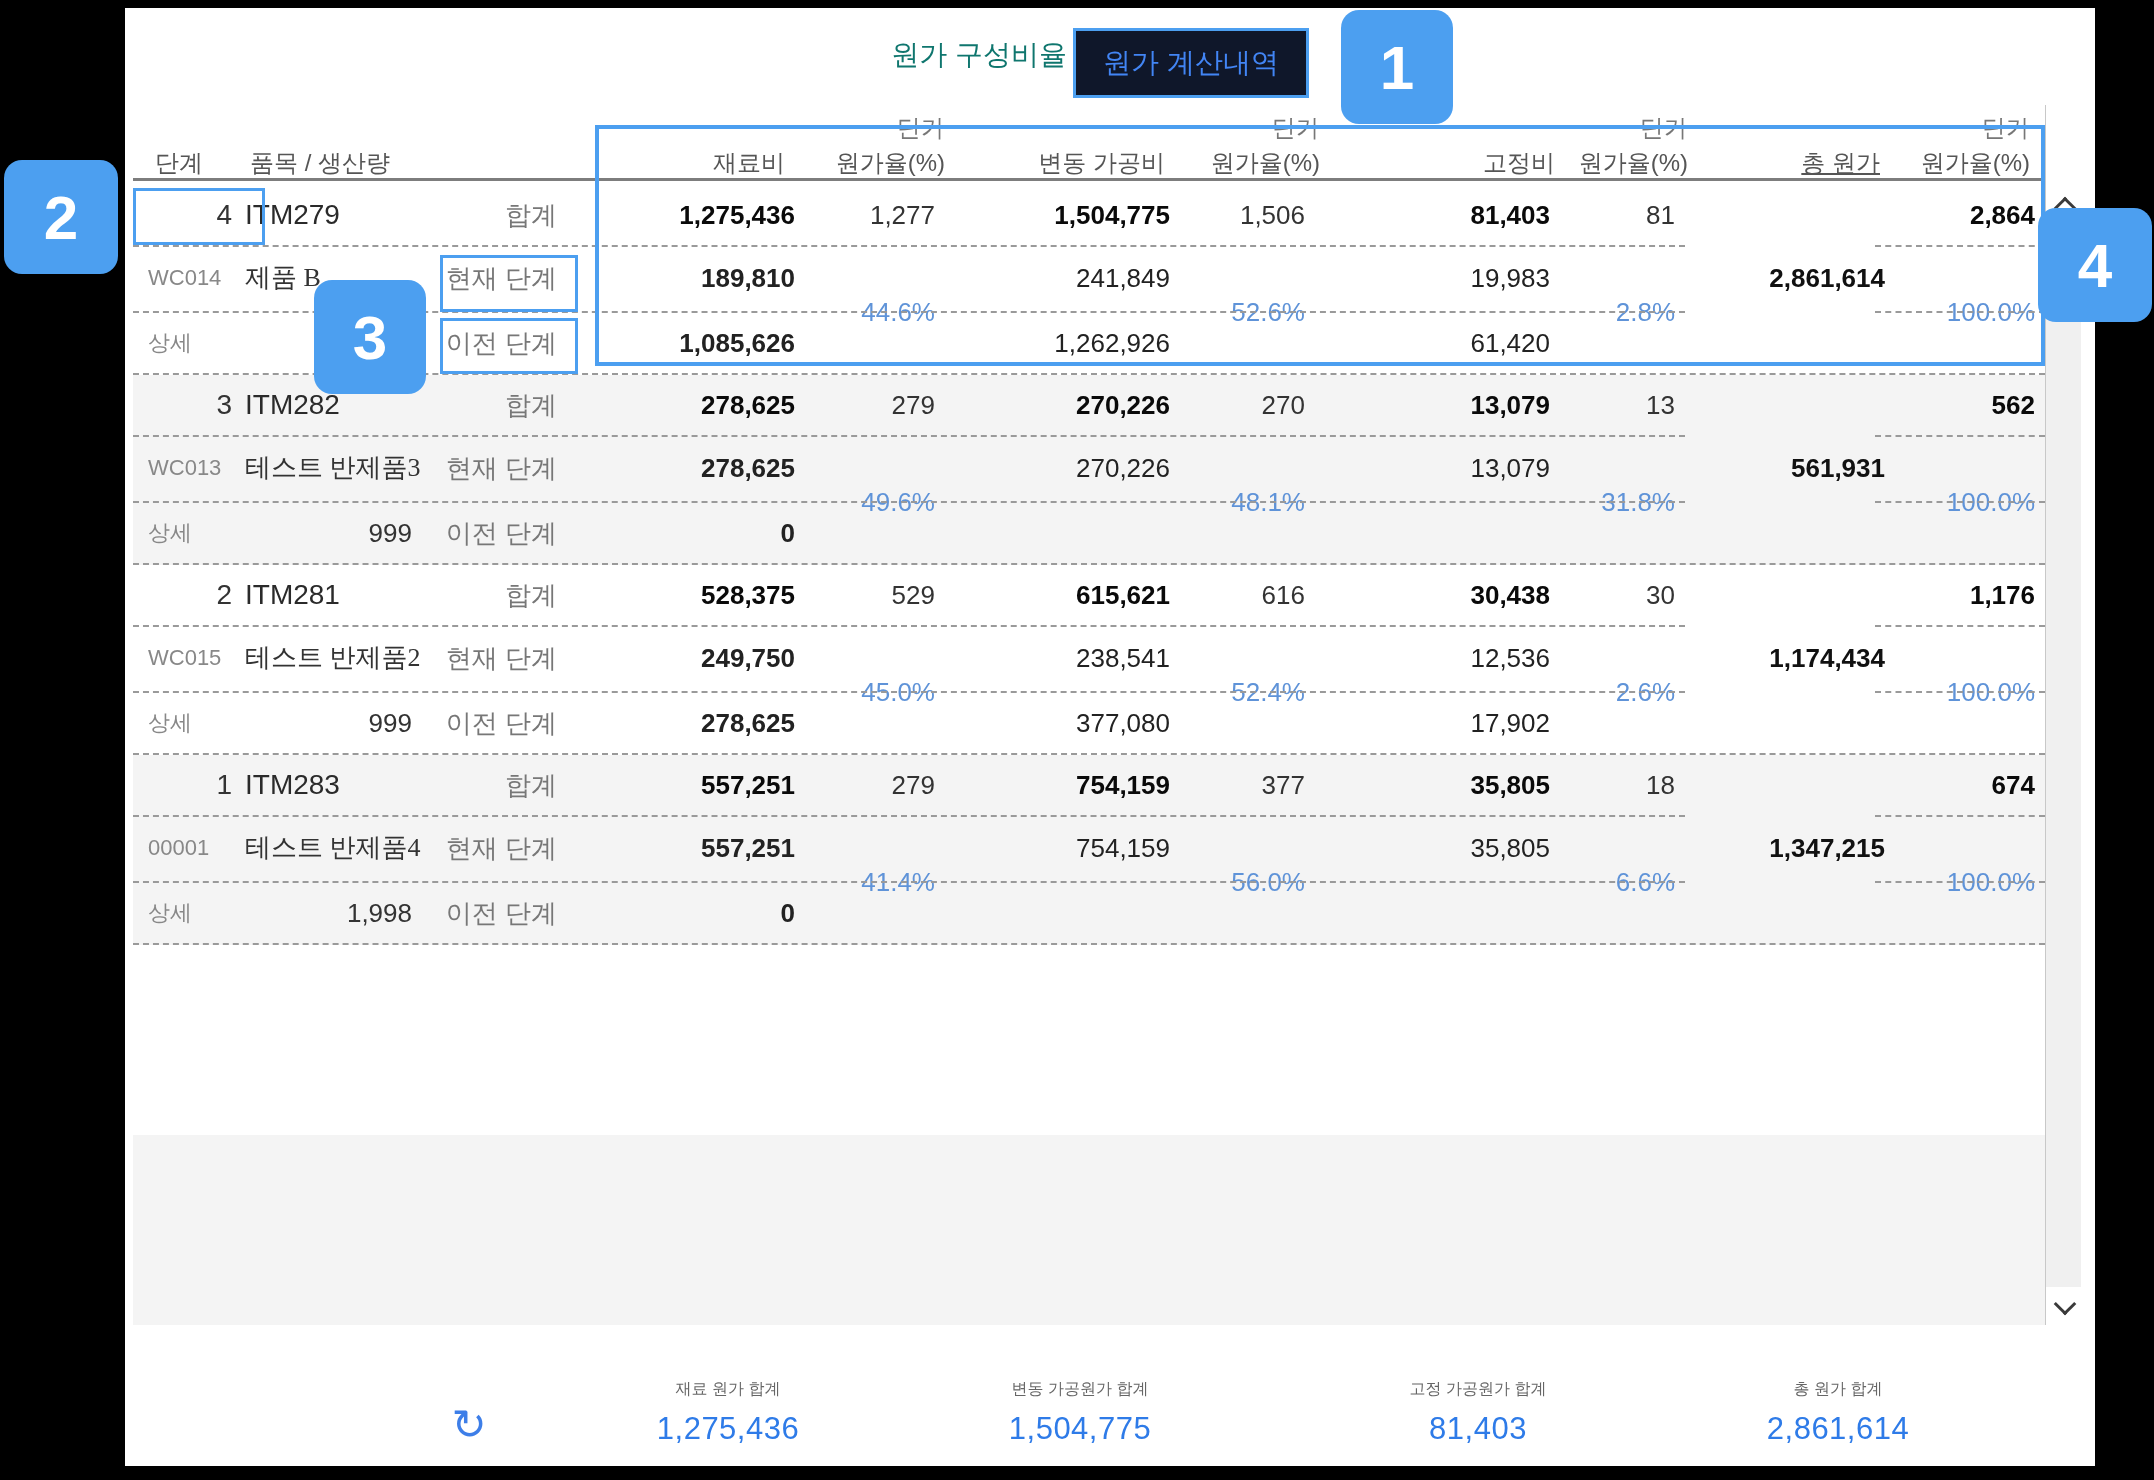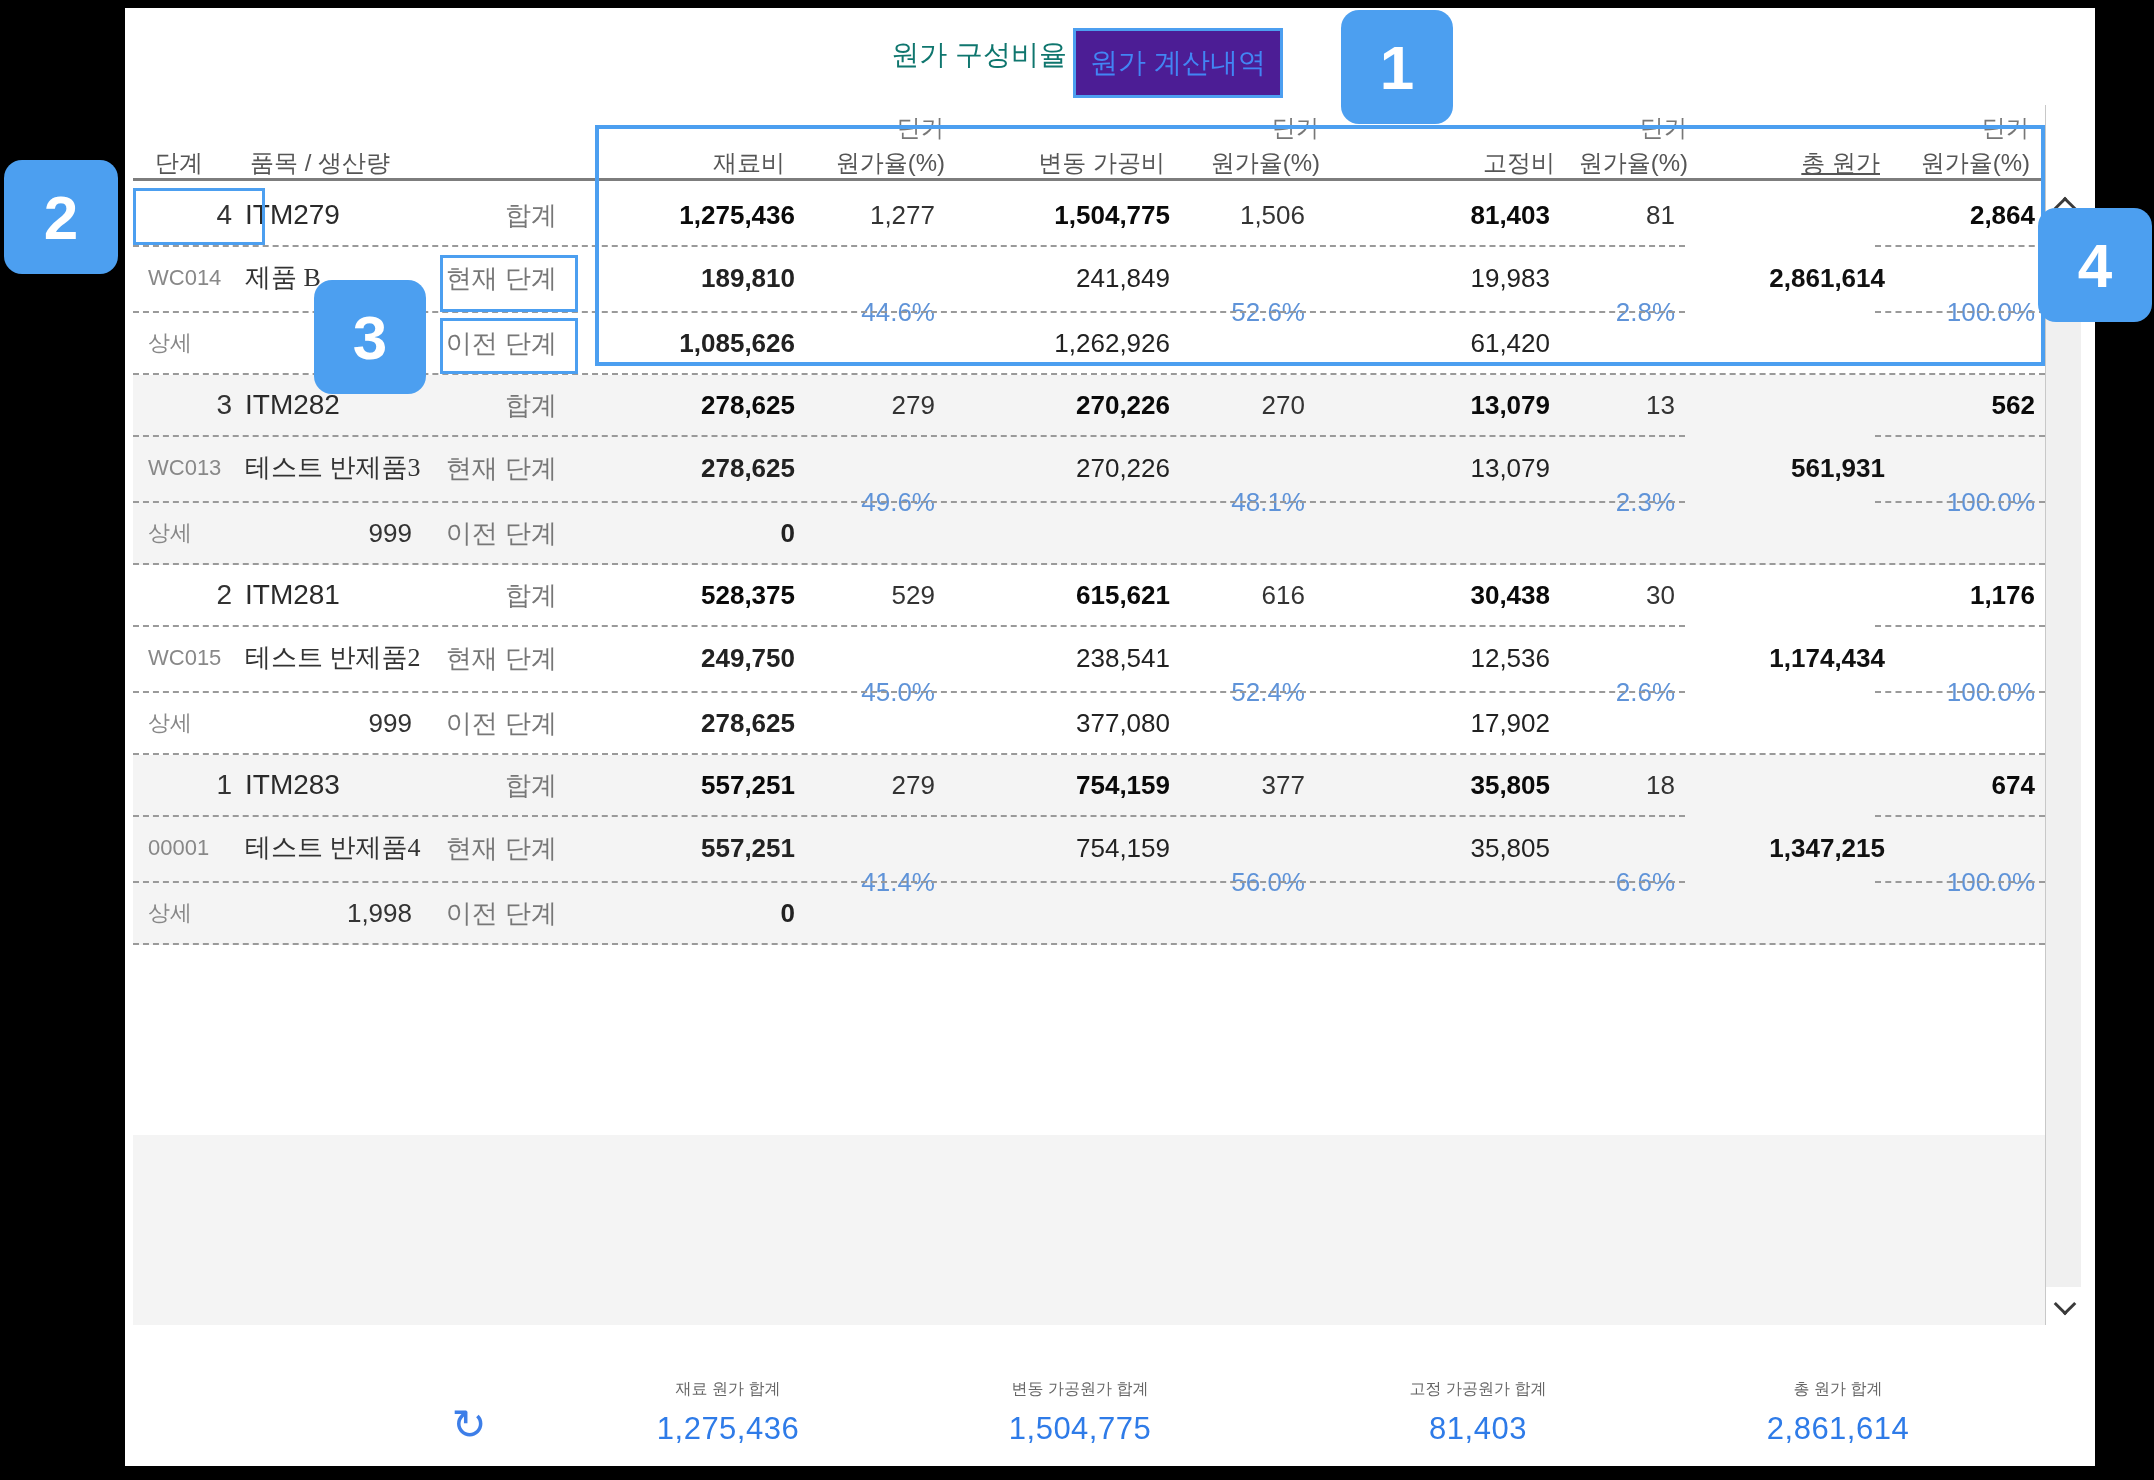--- a/index.html
+++ b/index.html
@@ -3,23 +3,23 @@
 <meta charset="utf-8">
 <style>
   html,body{margin:0;padding:0;}
   body{width:2154px;height:1480px;background:#000;position:relative;overflow:hidden;
        font-family:"Liberation Sans","DejaVu Sans",sans-serif;}
   .sheet{position:absolute;left:125px;top:8px;width:1970px;height:1458px;background:#ffffff;}
 
   
   .tab-inactive{position:absolute;left:860px;top:36px;width:207px;text-align:right;
                 font-size:28px;color:#0f766e;cursor:pointer;}
-  .tab-active-box{position:absolute;left:1073px;top:28px;width:210px;height:70px;
+  .tab-active-box{position:absolute;left:1073px;top:28px;width:236px;height:70px;
                   border:3px solid #4C9FF0;box-sizing:border-box;display:flex;
-                  align-items:center;justify-content:center;background:#4c1d95;cursor:pointer;}
+                  align-items:center;justify-content:center;background:#0f172a;cursor:pointer;}
   .tab-active-text{font-size:28px;color:#4285F4;}
 
   
   .hdr{position:absolute;top:147px;font-size:24px;color:#555;white-space:nowrap;}
   .hdr.rt{text-align:right;}
   .unit-hdr{position:absolute;top:112px;width:100px;text-align:right;font-size:24px;color:#777;}
   .hdr-rule{position:absolute;left:133px;top:178px;width:1912px;height:3px;background:#7d7d7d;}
 
   
   .group{position:absolute;left:133px;width:1912px;height:190px;--bg:#ffffff;background:var(--bg);}
@@ -161,21 +161,21 @@
     <div class="c col-code r2">WC013</div>
     <div class="c col-name r2">테스트 반제품3</div>
     <div class="c col-sub r2">현재 단계</div>
     <div class="c col-mat r2">278,625</div>
     <div class="c col-var r2">270,226</div>
     <div class="c col-fix r2">13,079</div>
     <div class="total-val">561,931</div>
 
     <div class="pct p1">49.6%</div>
     <div class="pct p2">48.1%</div>
-    <div class="pct p3">2.3%</div>
+    <div class="pct p3">31.8%</div>
     <div class="pct p4">100.0%</div>
 
     <div class="c col-code r3">상세</div>
     <div class="c col-qty r3">999</div>
     <div class="c col-sub r3">이전 단계</div>
     <div class="c col-mat r3">0</div>
     <div class="c col-var r3"></div>
     <div class="c col-fix r3"></div>
 
     <div class="dash d1 seg-a"></div>

